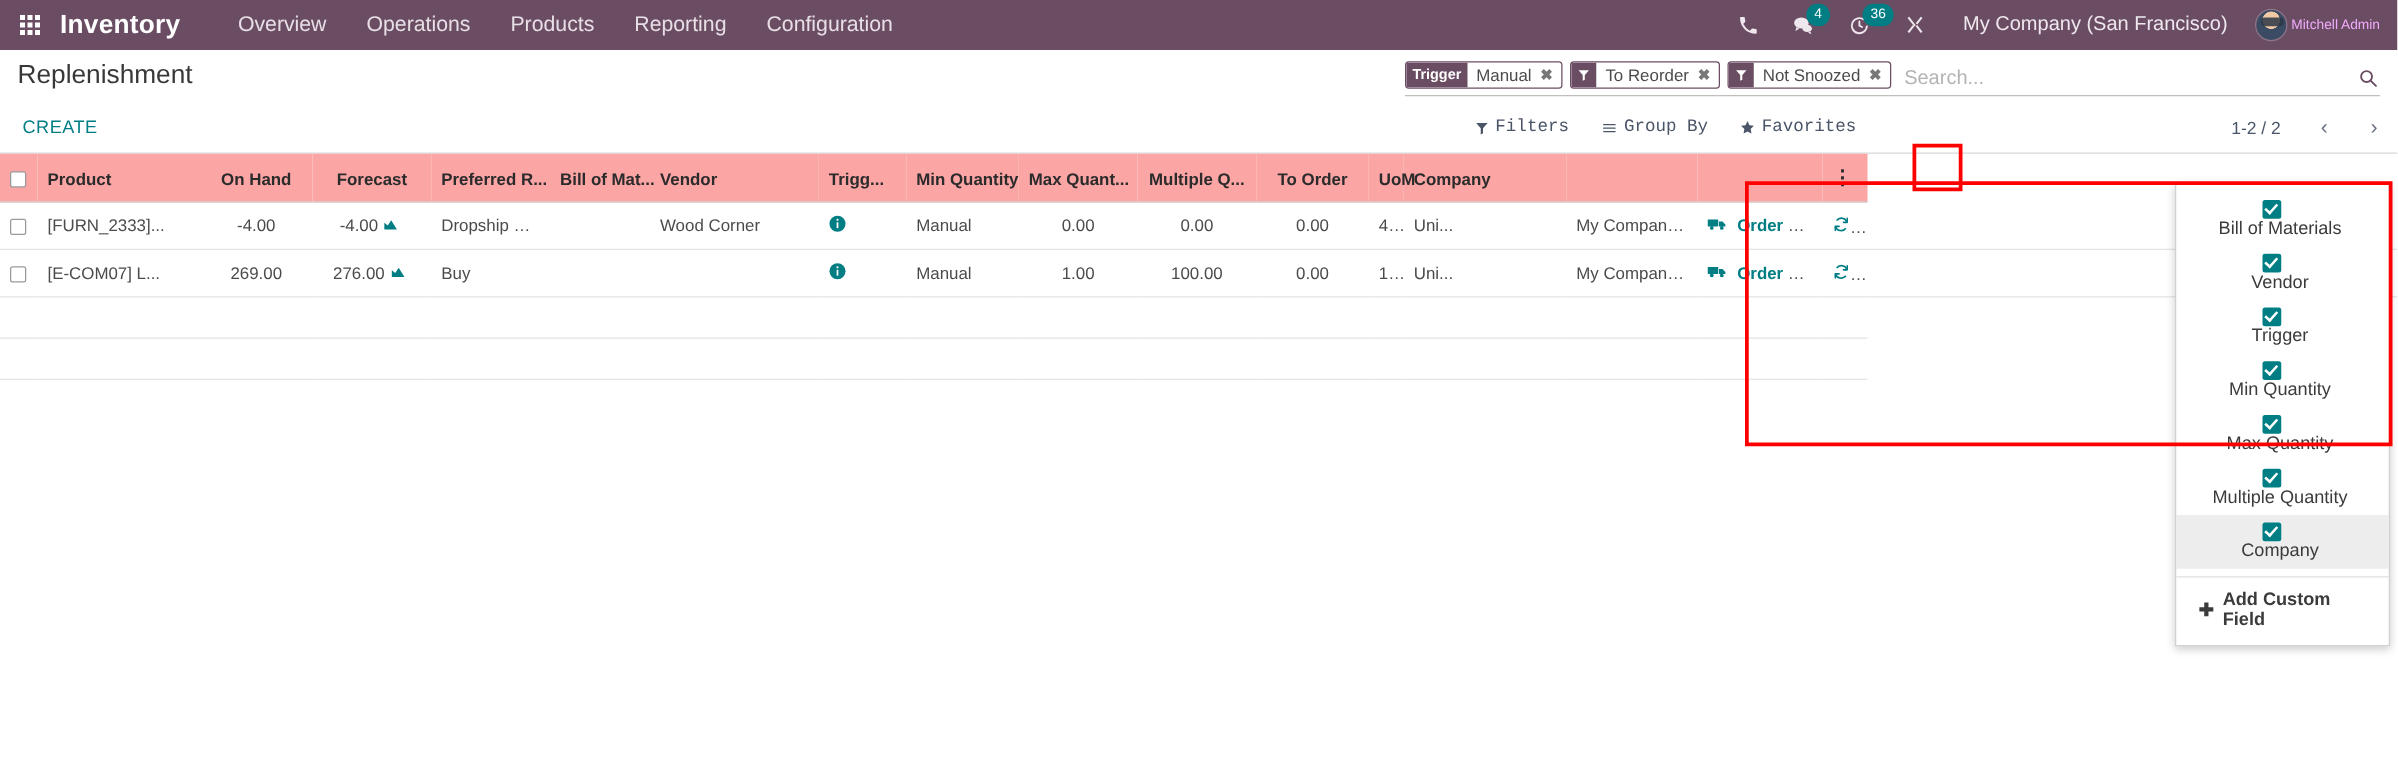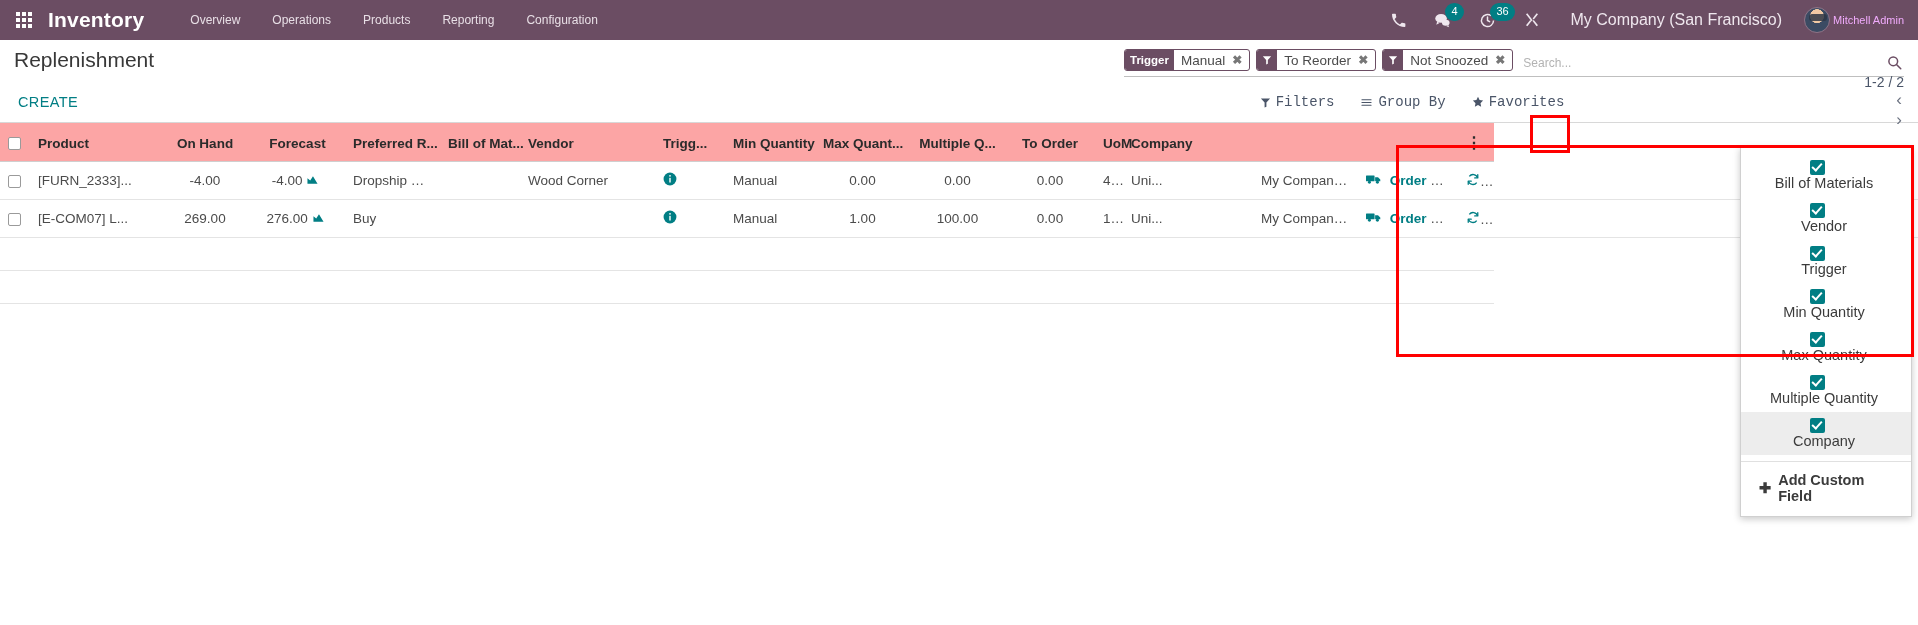--- a/index.html
+++ b/index.html
@@ -12,21 +12,21 @@
   
   .navbar {
     height: 40px; background: #6b4d63; color: #ffffff;
     display: flex; align-items: center; padding: 0 14px 0 10px;
     font-size: 14px; position: relative; justify-content: flex-end;
   }
   .apps-grid { display: grid; grid-template-columns: repeat(3,4px); grid-template-rows: repeat(3,4px);
     gap: 2px; margin: 0 16px 0 6px; cursor: pointer; }
   .apps-grid i { display: block; width: 4px; height: 4px; background: #fff; }
   .brand { font-size: 21px; font-weight: bold; letter-spacing: .2px; margin-right: 30px; color:#fff; }
-  .nav-item { color: #e8dfe6; padding: 0 16px; font-size: 12px; line-height: 40px; cursor: pointer; white-space: nowrap; }
+  .nav-item { color: #e8dfe6; padding: 0 16px; font-size: 17px; line-height: 40px; cursor: pointer; white-space: nowrap; }
   .nav-spacer { flex: 1 1 auto; }
   .sys-icon { position: relative; color: #efe7ee; margin: 0 14px; font-size: 16px; cursor: pointer; display:flex; align-items:center; }
   .badge {
     position: absolute; top: -9px; left: 11px; background: #017e84; color: #fff;
     border-radius: 10px; font-size: 11px; line-height: 1; padding: 3px 6px 4px; font-weight: 500;
   }
   .company-name { color: #efe7ee; font-size: 16px; margin: 0 22px 0 16px; cursor: pointer; white-space: nowrap; }
   .user-menu { display: flex; align-items: center; cursor: pointer; }
   .avatar {
     width: 26px; height: 26px; border-radius: 50%; margin-right: 3px;
@@ -47,31 +47,31 @@
     display: flex; align-items: stretch; width: 780px; border-bottom: 1px solid #bfbfbf;
     height: 28px; margin-top: 1px;
   }
   .facet { display: flex; align-items: stretch; border: 1px solid #6b4d63;
     border-radius: 3px; margin-right: 6px; height: 22px; overflow: hidden; cursor: pointer; background:#fff; }
   .facet-label { background: #6b4d63; color: #fff; font-size: 11.5px; padding: 0 5px;
     display: flex; align-items: center; font-weight: 600; }
   .facet-icon { background: #6b4d63; color: #fff; font-size: 10px; padding: 0 5px; display:flex; align-items:center; }
   .facet-value { color: #4b4b4b; font-size: 13.5px; padding: 0 5px 0 7px; display: flex; align-items: center; white-space: nowrap; }
   .facet-x { color: #777; font-size: 12px; padding: 0 7px 0 2px; display: flex; align-items: center; font-weight: bold; }
-  .search-input { flex: 1 1 auto; border: none; outline: none; font-size: 12px; color: #333;
+  .search-input { flex: 1 1 auto; border: none; outline: none; font-size: 16px; color: #333;
     font-family: "Liberation Sans", sans-serif; padding-left: 4px; }
   .search-input::placeholder { color: #b3b3b3; }
   .search-mag { color: #6b4d63; font-size: 16px; padding: 0 2px 0 10px; display:flex; align-items:center; cursor:pointer; }
 
   .cp-row2 { display: flex; align-items: center; height: 40px; }
   .create-btn { color: #017e84; font-size: 14.5px; letter-spacing: .4px; background: none;
     border: none; cursor: pointer; font-family: inherit; padding: 4px 8px 4px 4px; }
   .filter-menus { display: flex; align-items: center; gap: 26px; }
   .fmenu { color: #4a5568; font-size: 14px; cursor: pointer; display:flex; align-items:center; gap:5px; white-space: nowrap; font-family: Liberation Mono, monospace; }
-  .pager { display: flex; align-items: flex-end; gap: 0; color: #4a5568; font-size: 14px; flex-direction: column; }
+  .pager { display: flex; align-items: center; gap: 30px; color: #4a5568; font-size: 14px; }
   .pager-arrow { cursor: pointer; font-size: 17px; color:#6b7280; padding: 0 2px; }
 
   
   .table-wrap { position: relative; }
   table.list { width: 100%; border-collapse: collapse; font-size: 13.5px; table-layout: fixed; }
   table.list thead th {
     font-weight: bold; color: #2b2b2b; text-align: left; padding: 12px 8px 10px;
     border-bottom: 1px solid #cfcfcf; white-space: nowrap; font-size: 13.5px; background:#fca5a5;
   }
   table.list thead th.num, table.list tbody td.num { text-align: center; }

